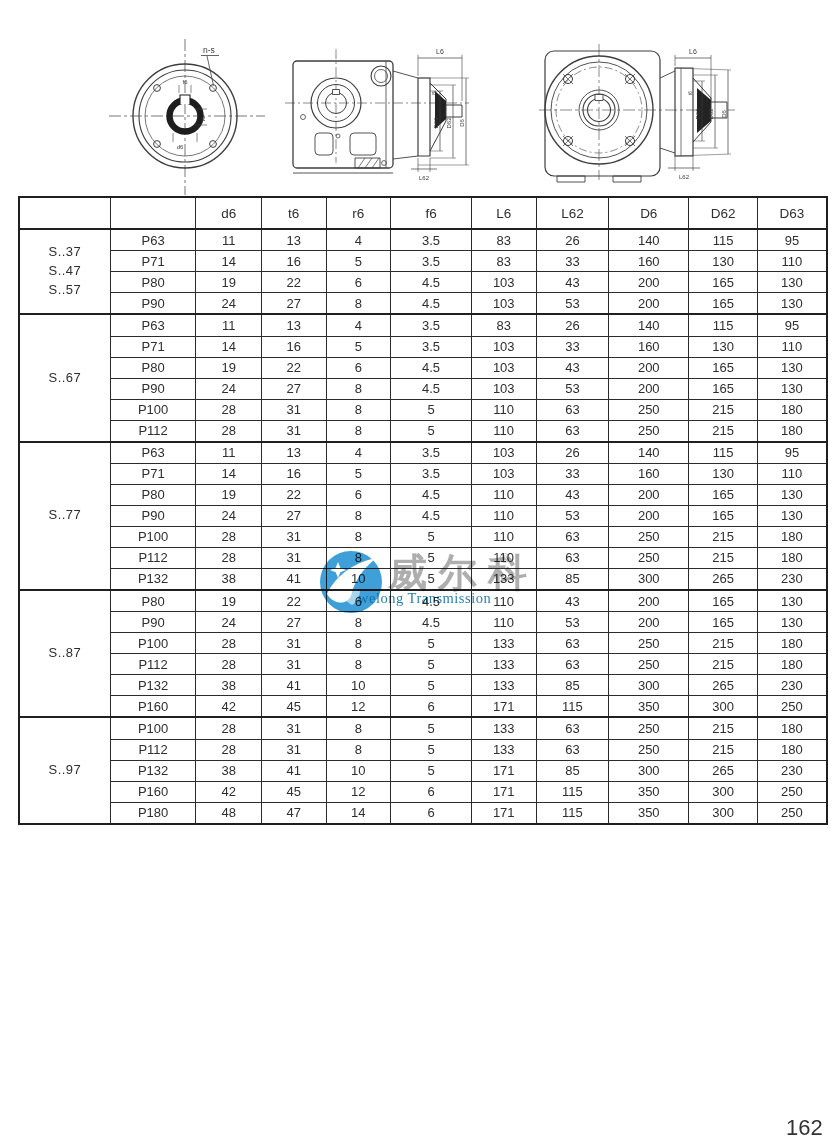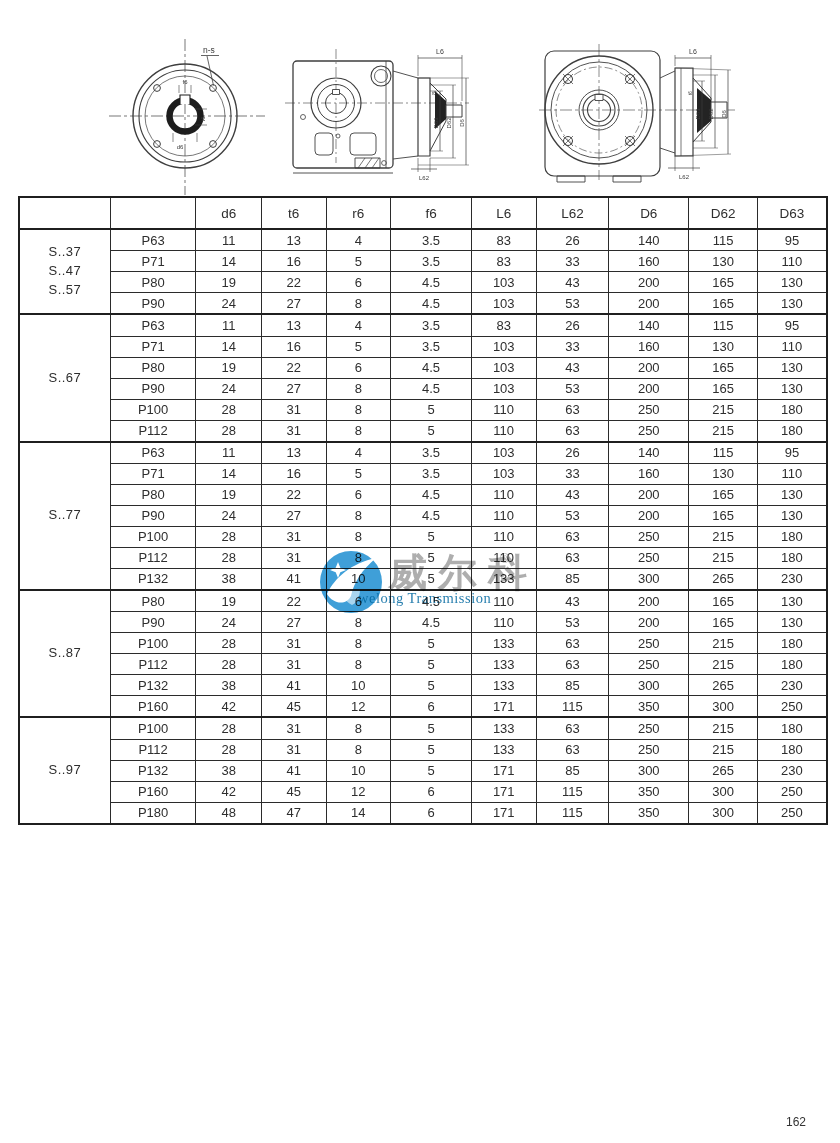--- a/index.html
+++ b/index.html
@@ -25,21 +25,21 @@
   .watermark{position:absolute;left:0;top:0;width:683px;height:1143px;
              pointer-events:none;mix-blend-mode:multiply;}
   .wm-logo{position:absolute;left:318px;top:536px;}
   .wm-cn{position:absolute;left:388px;top:540px;font-family:"DejaVu Sans",sans-serif;
          font-size:39px;font-weight:bold;color:#8f8f8f;opacity:.72;letter-spacing:11px;
          line-height:1;white-space:nowrap;}
   .wm-reg{position:absolute;left:500px;top:538px;font-size:13px;color:#9a9a9a;opacity:.8;}
   .wm-en{position:absolute;left:358px;top:577px;font-family:"Liberation Serif",serif;
          font-size:14.5px;color:#0369a1;opacity:.85;letter-spacing:.5px;white-space:nowrap;}
 
-  .page-number{position:absolute;left:786px;top:1102px;font-size:12px;color:#333;}
+  .page-number{position:absolute;left:786px;top:1102px;font-size:22px;color:#333;}
 
   .dimtext{font-family:"Liberation Sans",sans-serif;fill:#3a3a3a;}
 </style>
 </head>
 <body>
 
 <div class="page">
 
   <div class="drawings">
 

